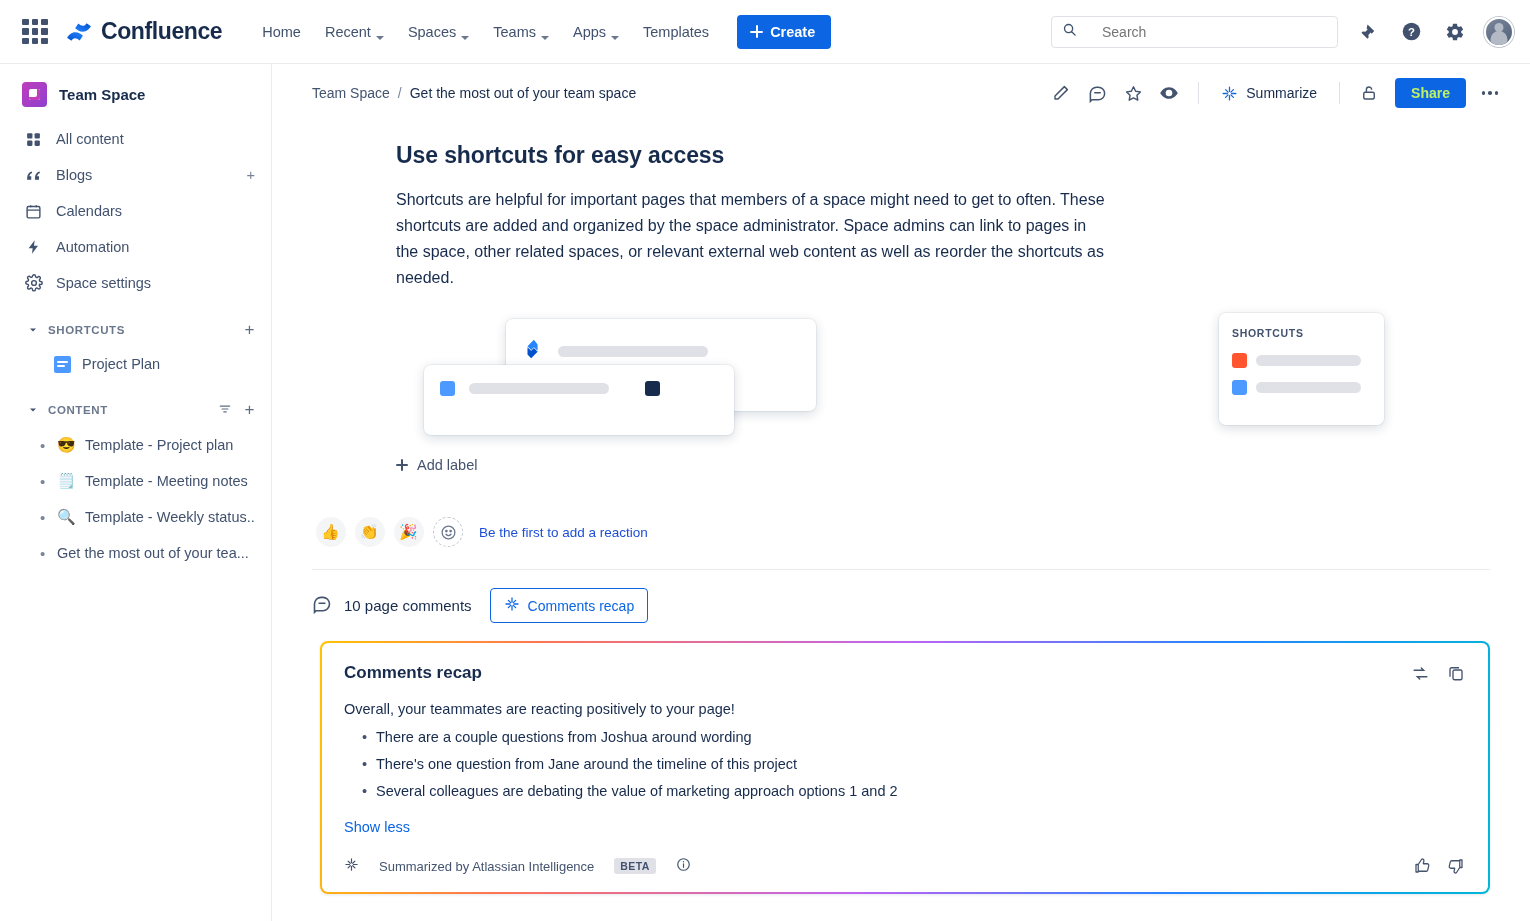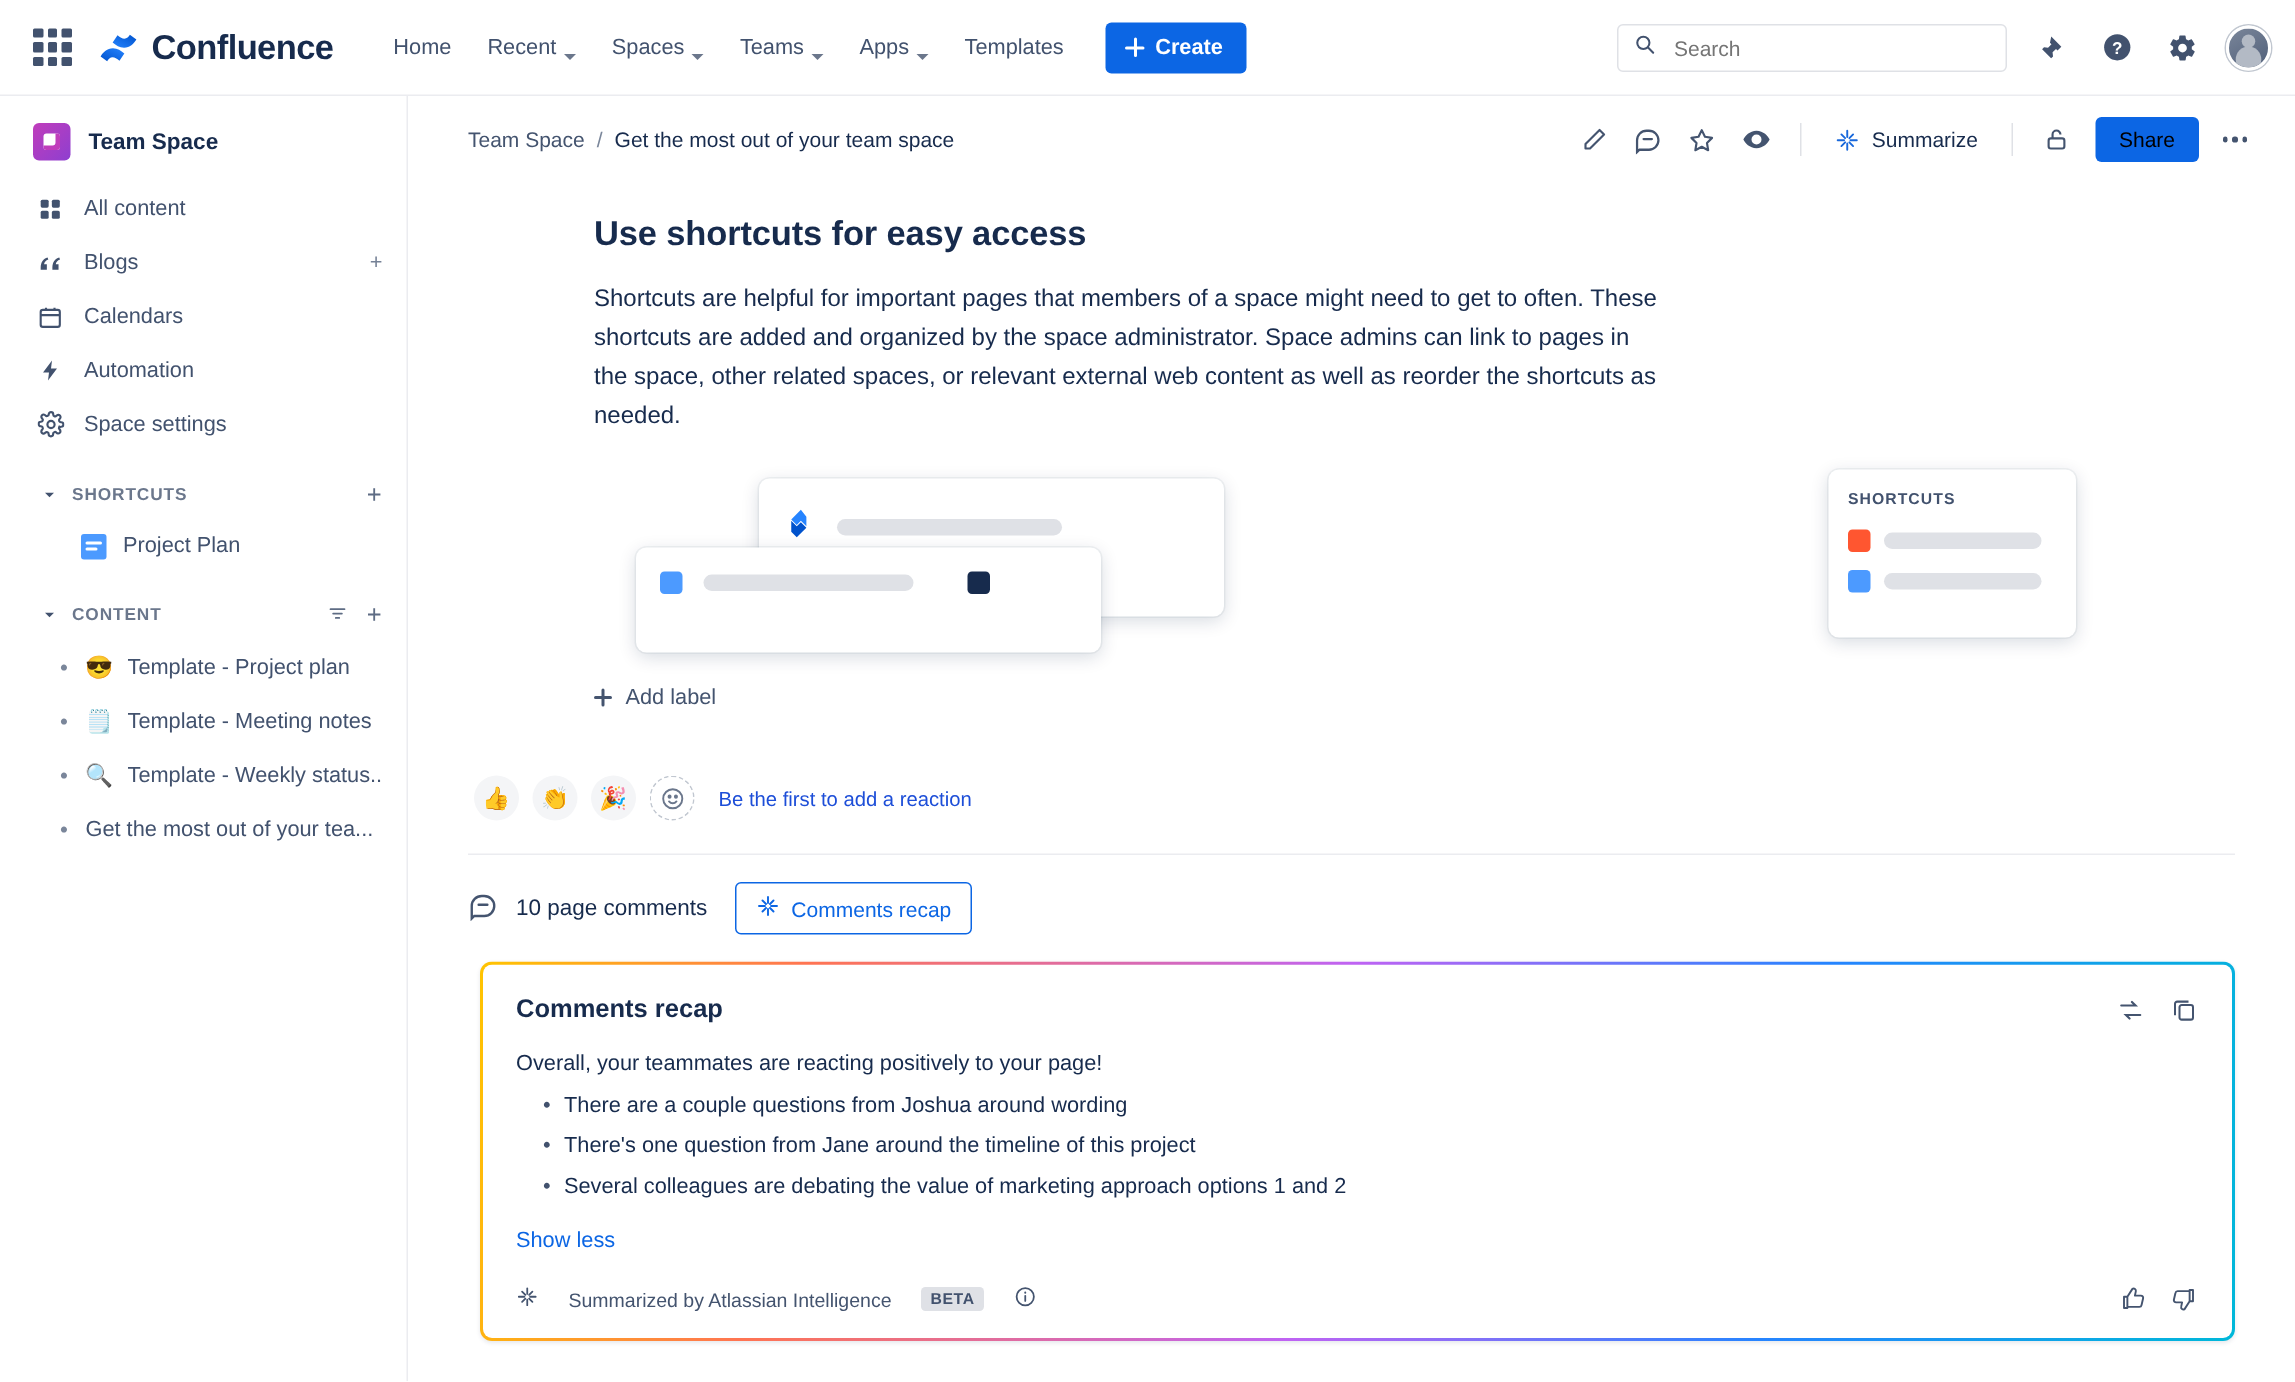--- a/index.html
+++ b/index.html
@@ -64,22 +64,22 @@
   .plus-glyph::before, .plus-glyph::after {
     content: ""; position: absolute; background: #fff; border-radius: 1px;
   }
   .plus-glyph::before { left: 0; top: 5.5px; width: 13px; height: 2px; }
   .plus-glyph::after { top: 0; left: 5.5px; height: 13px; width: 2px; }
 
   .topnav-right {
     margin-left: auto; display: flex; align-items: center; gap: 14px;
   }
   .search-box {
-    display: flex; align-items: center; gap: 10px;
-    width: 260px; height: 32px;
+    display: flex; align-items: center; gap: 23px;
+    width: 287px; height: 32px;
     border: 1.6px solid #dfe1e6; border-radius: 4px;
     padding: 0 10px; background: #fff; cursor: text;
   }
   .search-box input {
     border: none; outline: none; font-size: 14px; color: #5e6c84;
     background: transparent; width: 100%; font-family: "Liberation Sans", sans-serif;
   }
   .icon-btn {
     width: 30px; height: 30px; display: flex; align-items: center; justify-content: center;
     border-radius: 50%; cursor: pointer; color: #42526e;
@@ -182,21 +182,21 @@
     width: 32px; height: 32px; border-radius: 4px; cursor: pointer;
     display: flex; align-items: center; justify-content: center; color: #44546f;
   }
   .vdiv { width: 1px; height: 22px; background: #dfe1e6; margin: 0 9px; }
   .summarize-btn {
     display: flex; align-items: center; gap: 8px;
     padding: 6px 9px; border-radius: 4px; cursor: pointer;
     font-size: 14px; color: #172b4d;
   }
   .share-btn {
-    background: #0c66e4; color: #000000; font-size: 14px; font-weight: 400;
+    background: #0c66e4; color: #bef264; font-size: 14px; font-weight: 700;
     padding: 7px 16px; border-radius: 4px; border: none; cursor: pointer; margin-left: 6px;
   }
   .more-btn {
     width: 32px; height: 32px; border-radius: 4px; cursor: pointer; margin-left: 4px;
     display: flex; align-items: center; justify-content: center; gap: 3px;
   }
   .more-btn i { width: 3.5px; height: 3.5px; border-radius: 50%; background: #44546f; display: block; }
 
   
   .article { padding: 20px 40px 0 40px; }

